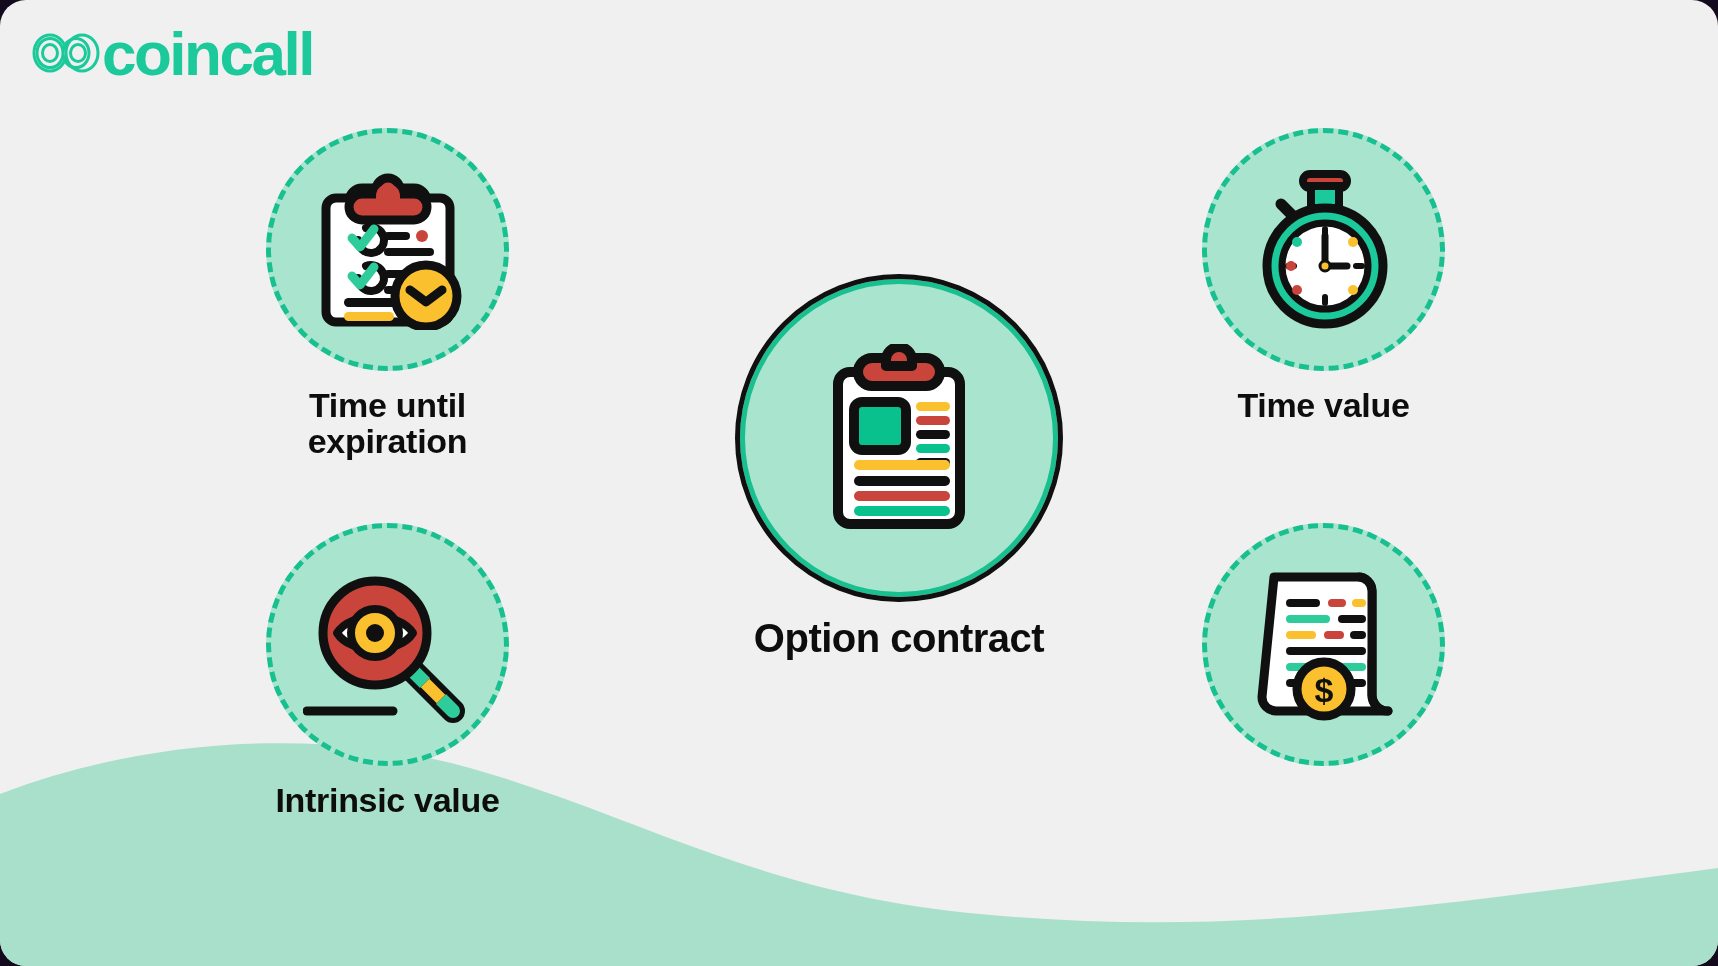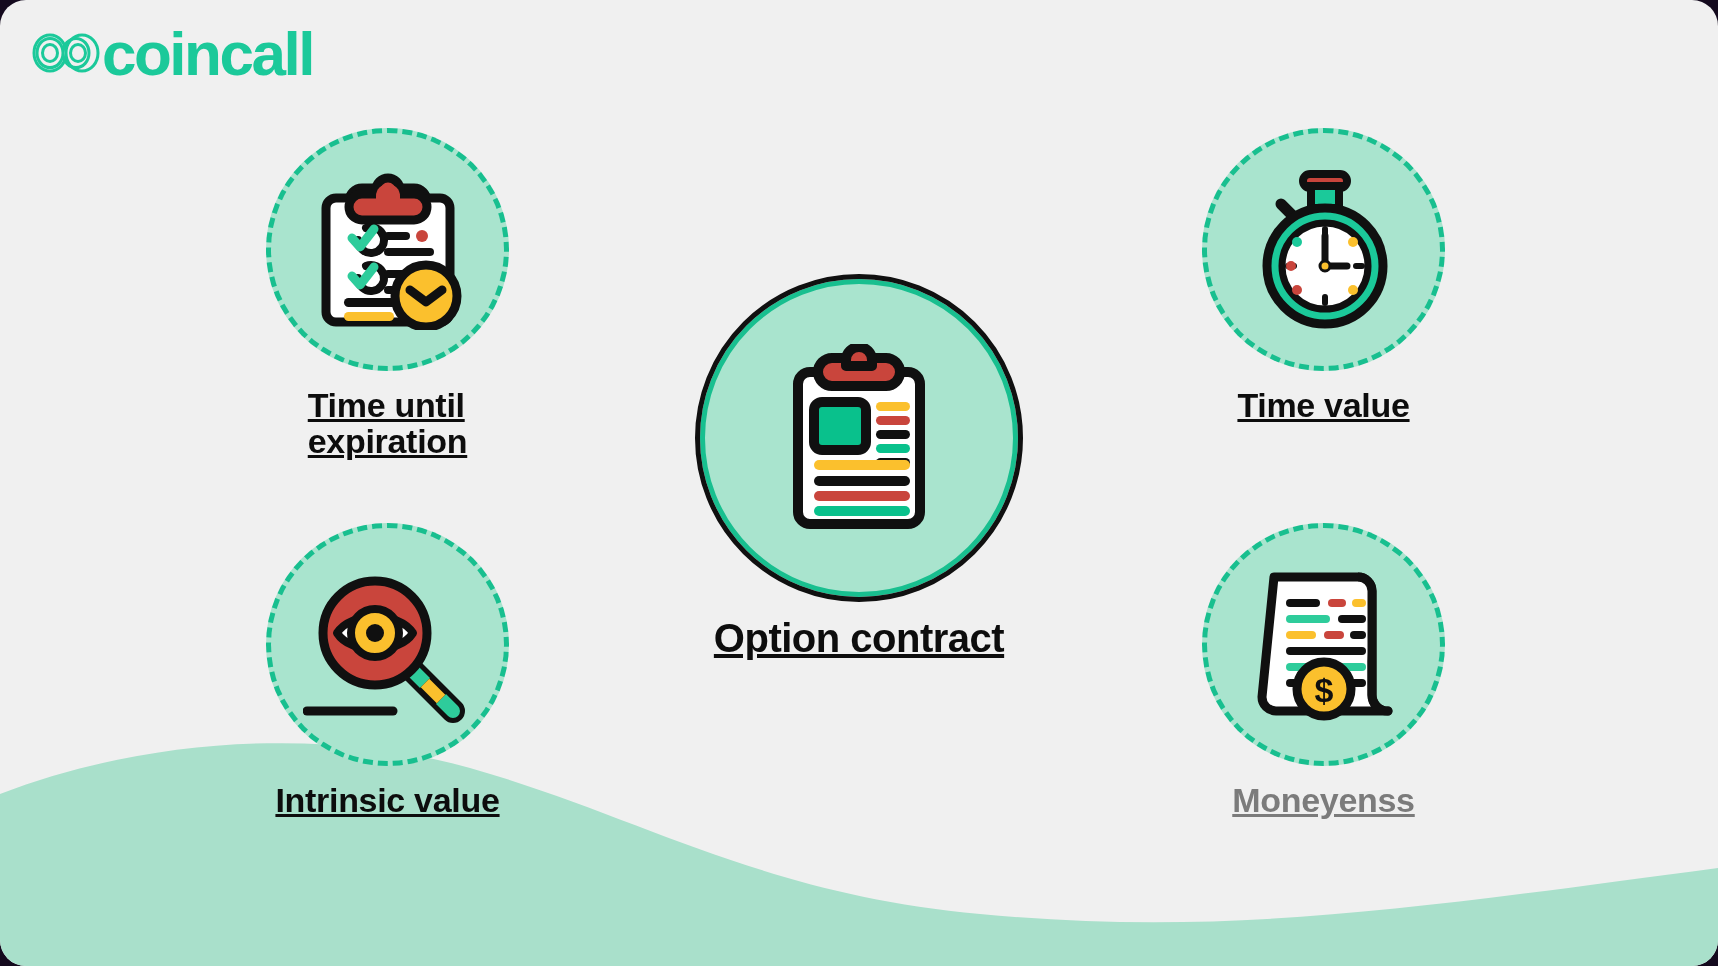--- a/index.html
+++ b/index.html
@@ -60,35 +60,34 @@
     width: 318px; height: 318px;
     border: 5px solid #18BF8F;
     outline: 5px solid #101010;
     outline-offset: 0px;
   }
   .label {
     margin-top: 16px;
     font-size: 34px;
     font-weight: 700;
     color: #0d0d0d;
-    text-align: left;
+    text-align: center;
     line-height: 1.07;
     letter-spacing: -0.3px;
     white-space: pre-line;
-    text-decoration: underline;
   }
   .label.big { font-size: 40px; margin-top: 20px; letter-spacing: -0.5px; }
   .label.muted { color: #7b7b7b; }
 
   
   #node-expiration { left: 266px; top: 128px; }
   #node-timevalue  { left: 1202px; top: 128px; }
   #node-intrinsic  { left: 266px; top: 523px; }
   #node-moneyness  { left: 1202px; top: 523px; }
-  #node-center     { left: 700px; top: 279px; }
+  #node-center     { left: 740px; top: 279px; }
 </style>
 </head>
 <body>
 
 <div id="stage">
 
   <div id="logo">
     <svg class="mark" width="82" height="52" viewBox="0 0 82 52">
       <g fill="none" stroke="#1BC99A" stroke-width="3">
         <path d="M40 26c0-10-7-18-16-18S8 16 8 26s7 18 16 18 16-8 16-18zm0 0c0-10 7-18 16-18s16 8 16 18-7 18-16 18-16-8-16-18z"></path>
@@ -208,21 +207,20 @@
         <rect x="76" y="68" width="20" height="8" rx="4" fill="#C9453C"></rect>
         <rect x="102" y="68" width="16" height="8" rx="4" fill="#101010"></rect>
         <rect x="38" y="84" width="80" height="8" rx="4" fill="#101010"></rect>
         <rect x="38" y="100" width="80" height="8" rx="4" fill="#2ECC9B"></rect>
         <rect x="38" y="116" width="80" height="8" rx="4" fill="#101010"></rect>
 
         <circle cx="76" cy="126" r="27" fill="#FBC02D" stroke="#101010" stroke-width="9"></circle>
         <text x="76" y="139" text-anchor="middle" font-family="Liberation Sans, sans-serif" font-size="34" font-weight="700" fill="#101010">$</text>
       </svg>
     </div>
-    <div class="label muted">Moneyenss</div>
   </div>
 
   <div class="node" id="node-center">
     <div class="disc solid">
       <svg width="142" height="188" viewBox="0 0 142 188">
 
         <rect x="10" y="28" width="122" height="152" rx="12" fill="#ffffff" stroke="#101010" stroke-width="10"></rect>
 
         <path d="M44 14 h54 a14 14 0 0 1 0 28 h-54 a14 14 0 0 1 0-28z" fill="#C9453C" stroke="#101010" stroke-width="10" stroke-linejoin="round"></path>
         <path d="M58 16 a13 13 0 0 1 26 0 v6 h-26z" fill="#C9453C" stroke="#101010" stroke-width="10" stroke-linejoin="round"></path>

